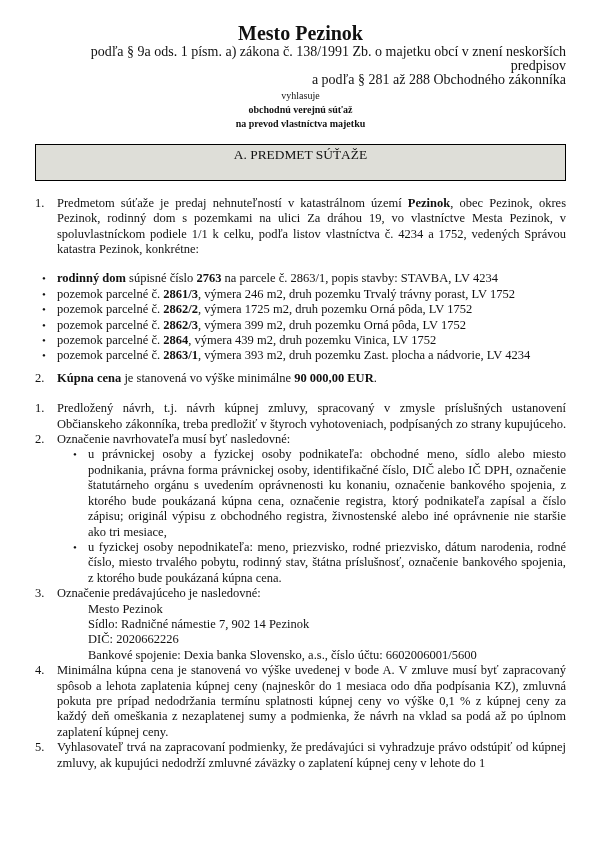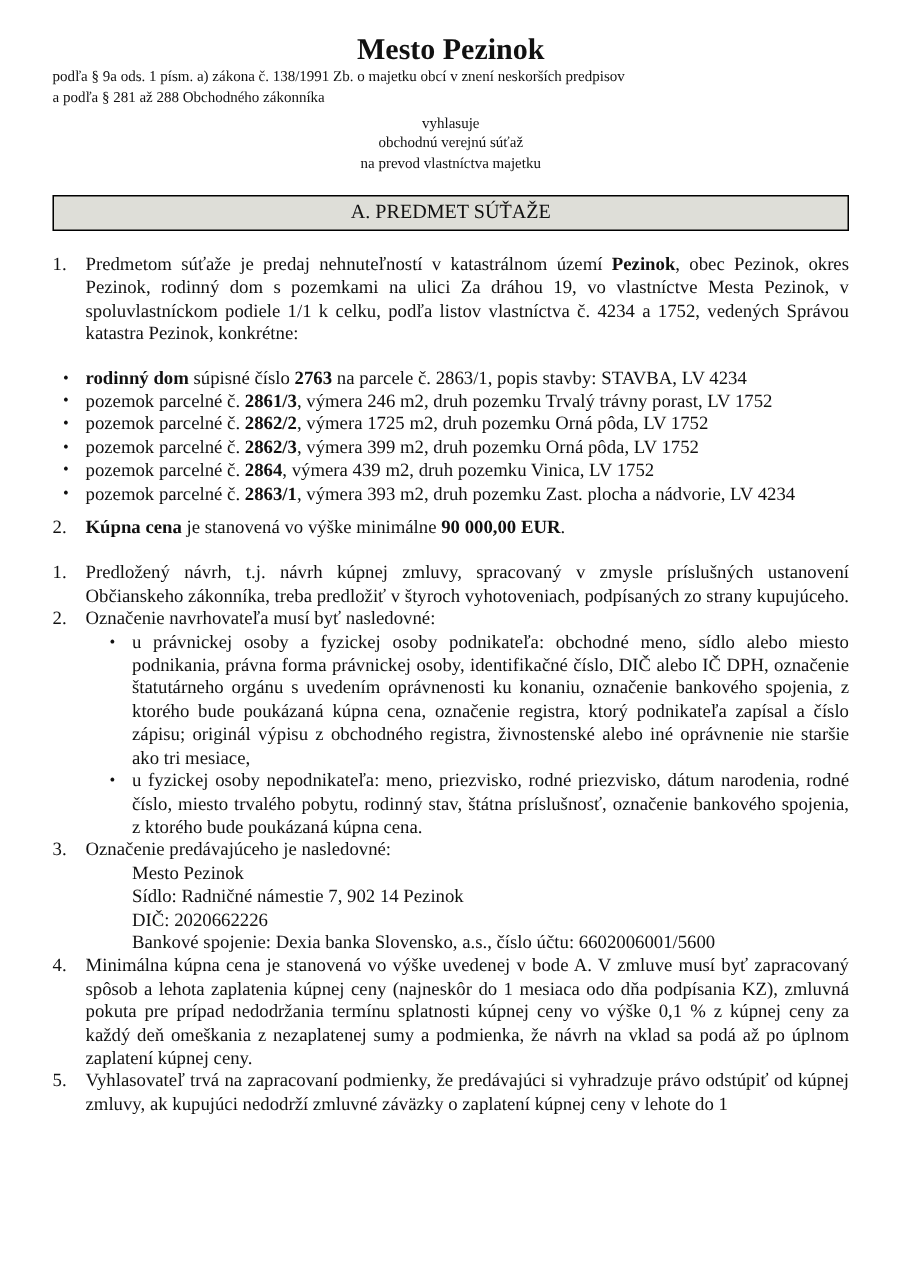--- a/index.html
+++ b/index.html
@@ -6,29 +6,29 @@
   html,body { background:#ffffff; }
   body {
     width:600px; height:850px;
     font-family:"Liberation Serif","DejaVu Serif",serif;
     color:#111111;
     overflow:hidden;
   }
   .page { width:600px; height:850px; padding:21px 34px 0 35px; overflow:hidden; }
 
   .title { text-align:center; font-size:20px; line-height:24px; font-weight:bold; }
-  .sub   { text-align:left; font-size:10px; line-height:13.8px; }
+  .sub   { text-align:right; font-size:14px; line-height:13.8px; }
   .announce { margin-top:3px; text-align:center; font-size:10px; line-height:13.8px; }
-  .announce .bold { font-weight:normal; }
+  .announce .bold { font-weight:bold; }
 
   .secbox {
     margin-top:13px;
     border:1px solid #000000;
     background:#deded8;
-    height:24px;
+    height:37px;
     text-align:center;
     font-size:13.4px; line-height:19px;
   }
 
   .bodytxt { font-size:12.5px; line-height:15.4px; }
 
   .olist { margin-top:15px; }
   .oli { display:flex; }
   .oli .num { flex:none; width:22px; }
   .itxt { flex:1; }

